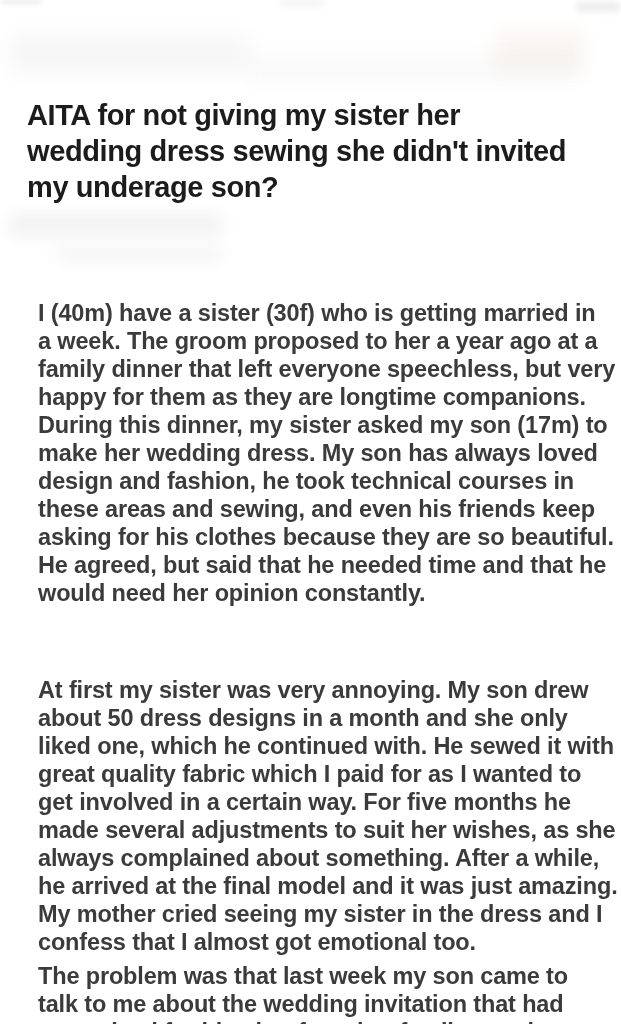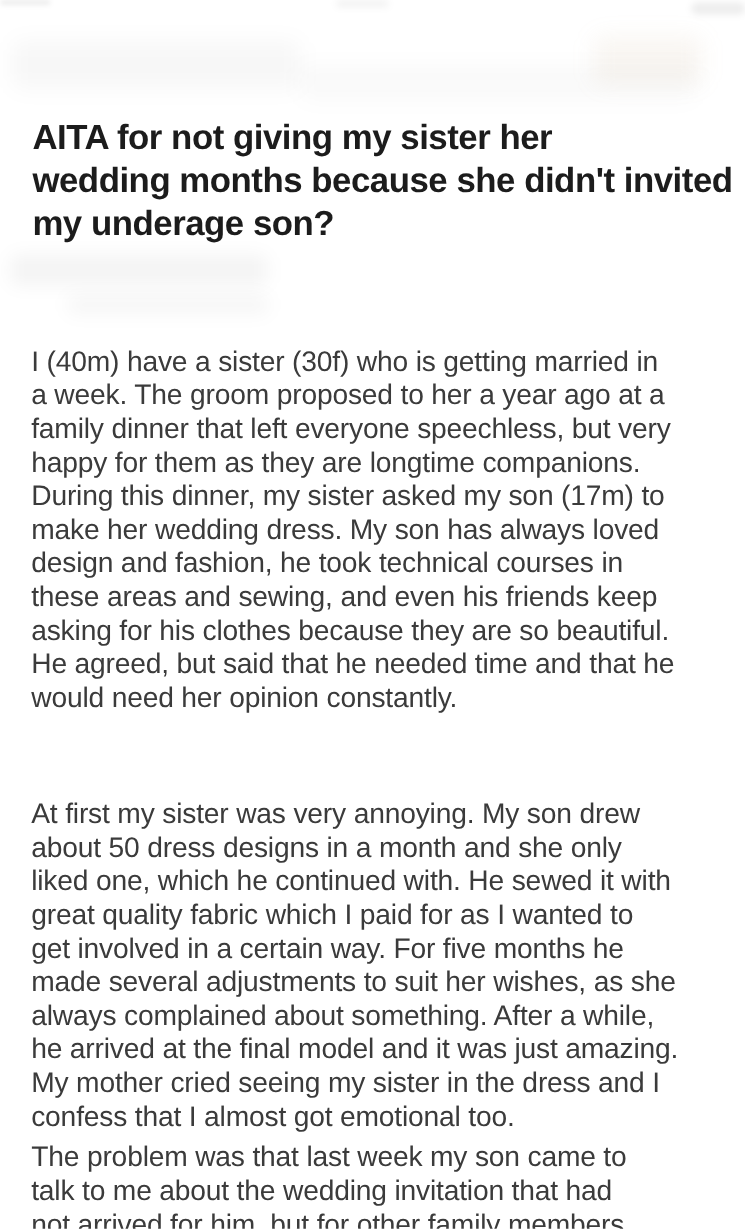--- a/index.html
+++ b/index.html
@@ -42,23 +42,23 @@
     font-size: 29px;
     font-weight: 700;
     line-height: 36px;
     letter-spacing: -0.4px;
     color: #1c1c1c;
     white-space: pre;
   }
   .para {
     position: absolute;
     left: 26px;
-    margin: 0;
+    margin: 12px;
     font-size: 23.5px;
-    font-weight: 400;
+    font-weight: 700;
     line-height: 28px;
     letter-spacing: -0.15px;
     color: #3b3b3b;
     white-space: pre;
   }
   .para-1 { top: 287px; }
   .para-2 { top: 664px; }
   .para-3 { top: 950px; }
 </style>
 </head>
@@ -69,21 +69,21 @@
   <div class="smudge smudge-topline"></div>
   <div class="smudge smudge-topmid"></div>
   <div class="smudge smudge-topright"></div>
   <div class="smudge smudge-header-a"></div>
   <div class="smudge smudge-header-b"></div>
   <div class="smudge smudge-header-beige"></div>
   <div class="smudge smudge-flair-a"></div>
   <div class="smudge smudge-flair-b"></div>
 
   <h1 class="post-title">AITA for not giving my sister her
-wedding months because she didn't invited
+wedding dress sewing she didn't invited
 my underage son?</h1>
 
   <p class="para para-1">I (40m) have a sister (30f) who is getting married in
 a week. The groom proposed to her a year ago at a
 family dinner that left everyone speechless, but very
 happy for them as they are longtime companions.
 During this dinner, my sister asked my son (17m) to
 make her wedding dress. My son has always loved
 design and fashion, he took technical courses in
 these areas and sewing, and even his friends keep

